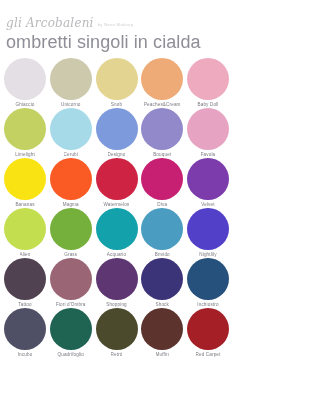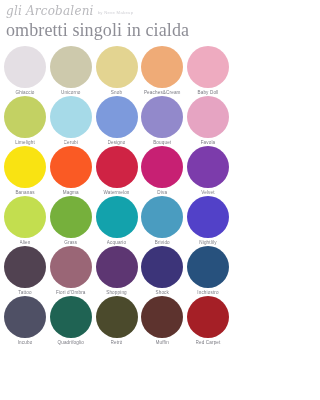--- a/index.html
+++ b/index.html
@@ -17,21 +17,21 @@
   .page {
     position: relative;
     width: 233px;
     height: 400px;
     background: #ffffff;
     box-sizing: border-box;
   }
 
   
   .header {
-    padding: 5px 6px 0 6px;
+    padding: 17px 6px 0 6px;
   }
   .brand-line {
     display: flex;
     align-items: baseline;
     gap: 4px;
     white-space: nowrap;
     overflow: hidden;
   }
   .brand-name {
     font-family: "DejaVu Serif", serif;
@@ -42,21 +42,21 @@
     line-height: 1.1;
   }
   .brand-sub {
     font-family: "Liberation Sans", sans-serif;
     font-size: 4.2px;
     color: #cfcfd4;
     letter-spacing: 0.3px;
     transform: translateY(-1px);
   }
   .page-title {
-    font-family: Liberation Serif, serif;
+    font-family: Liberation Sans, sans-serif;
     font-size: 18px;
     font-weight: 400;
     color: #8e8e96;
     letter-spacing: 0.1px;
     line-height: 1.15;
     margin-top: 2px;
     white-space: nowrap;
   }
 
   

